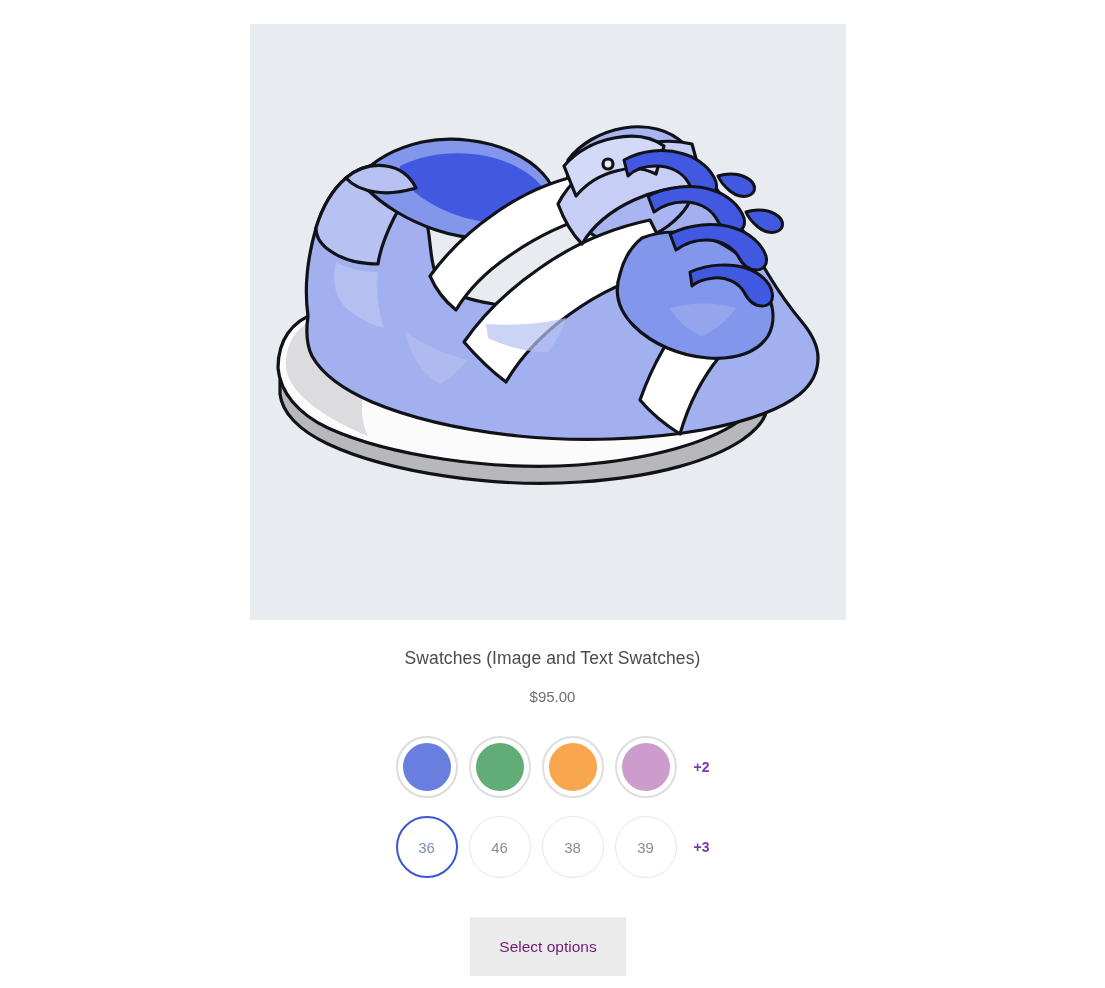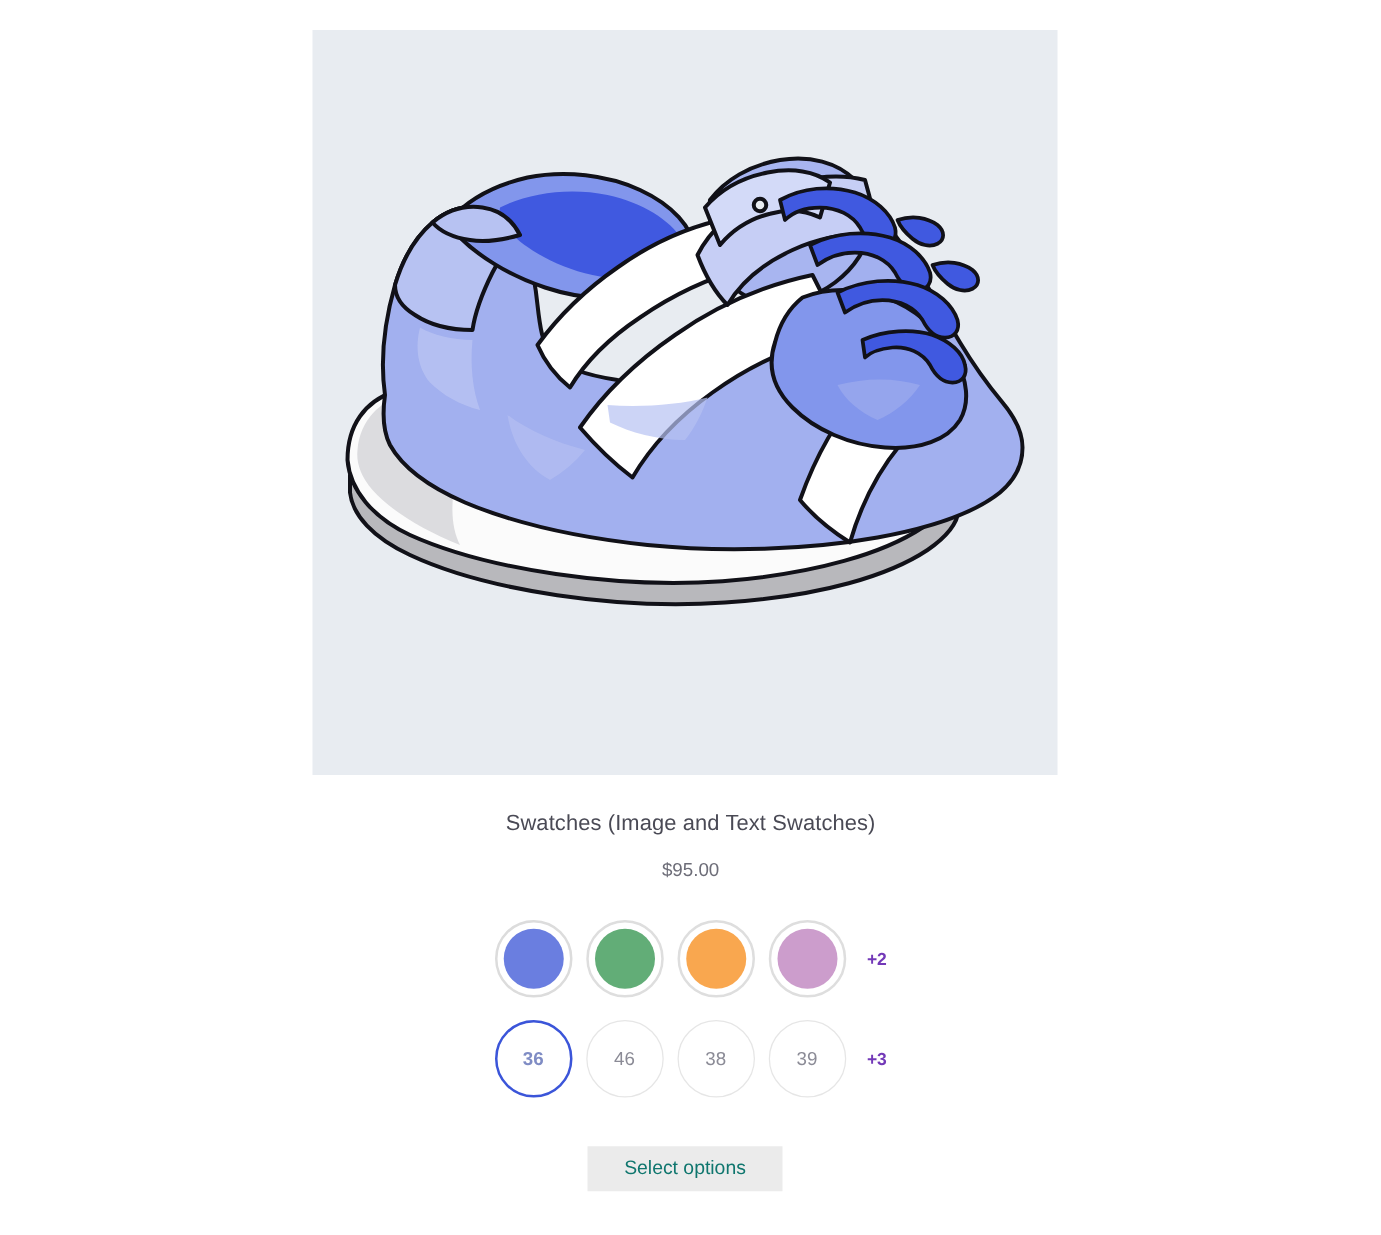--- a/index.html
+++ b/index.html
@@ -112,41 +112,40 @@
     align-items: center;
     justify-content: center;
     font-size: 15px;
     color: #8b8b96;
     cursor: pointer;
     flex: none;
   }
   .size-swatch.selected {
     border: 2px solid #3b55d9;
     color: #7f8cc4;
-    font-weight: bold;
   }
 
   .more-label {
     font-size: 14px;
     font-weight: bold;
     color: #7339b8;
     margin-left: 6px;
     white-space: nowrap;
   }
 
   
   .select-options-button {
     position: absolute;
     left: 470px;
     top: 917px;
     width: 156px;
-    height: 36px;
+    height: 59px;
     background: #ebebeb;
     border: none;
-    color: #0f766e;
+    color: #701a75;
     font-size: 15.5px;
     font-family: "Liberation Sans", sans-serif;
     cursor: pointer;
     display: flex;
     align-items: center;
     justify-content: center;
   }
 </style>
 </head>
 <body>

